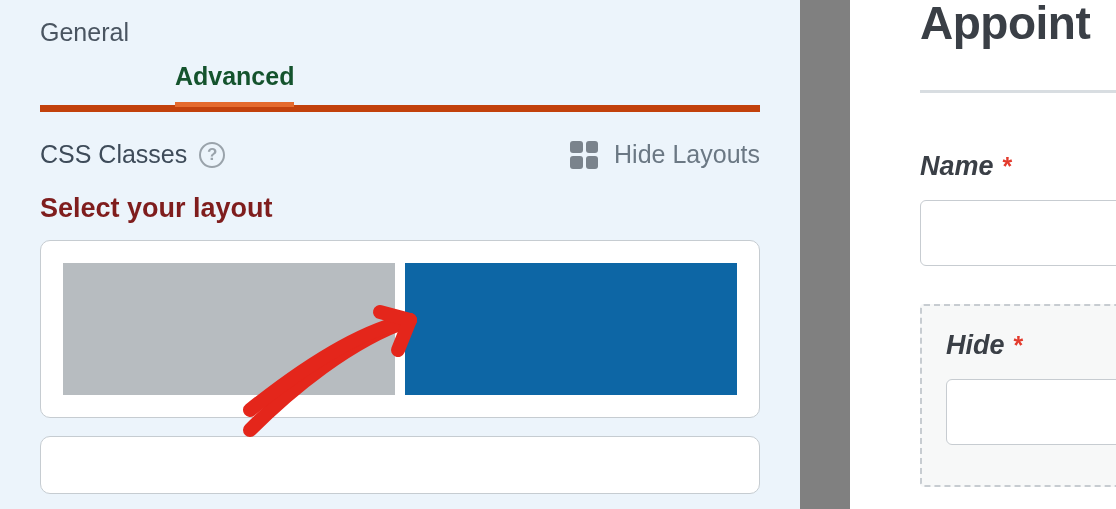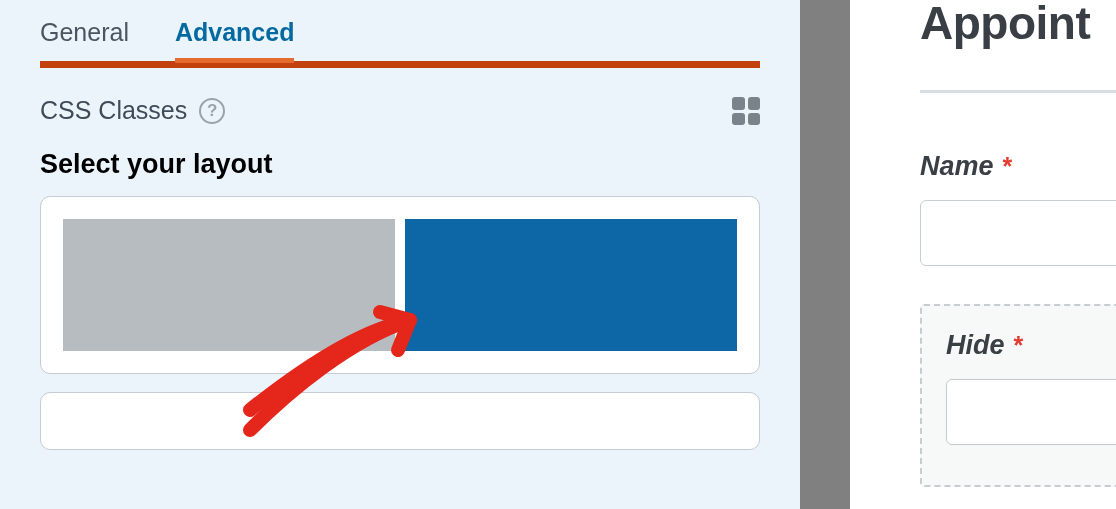--- a/index.html
+++ b/index.html
@@ -5,31 +5,31 @@
   * { box-sizing: border-box; margin: 0; padding: 0; }
   html, body { width: 1116px; height: 509px; overflow: hidden; font-family: -apple-system, BlinkMacSystemFont, "Segoe UI", Helvetica, Arial, sans-serif; }
   .root { display: flex; width: 100%; height: 100%; background: #eef4f9; }
 
   
   .left-panel { width: 800px; height: 100%; background: #ecf4fb; padding: 0 40px 20px 40px; position: relative; }
   .left-inner { padding-top: 10px; }
 
   .tabs { display: flex; gap: 46px; border-bottom: 7px solid #c2410c; padding-bottom: 0; }
   .tab { font-size: 25px; color: #4a5561; padding: 8px 0 14px 0; cursor: pointer; position: relative; }
-  .tab.active { color: #0369a1; font-weight: 700; }
+  .tab.active { color: #14532d; font-weight: 700; margin-top: 44px; }
   .tab.active::after { content: ""; position: absolute; left: 0; right: 0; bottom: -2px; height: 5px; background: #e56a2d; }
 
-  .section-row { display: flex; justify-content: space-between; align-items: flex-end; margin-top: 28px; }
+  .section-row { display: flex; justify-content: space-between; align-items: flex-start; margin-top: 28px; }
   .section-label { font-size: 25px; color: #3e4b59; display:flex; align-items:center; gap:12px; }
   .help-icon { width: 26px; height: 26px; border: 2px solid #9aa3ab; border-radius: 50%; display:inline-flex; align-items:center; justify-content:center; color:#9aa3ab; font-size:17px; font-weight:600; }
   .hide-layouts { display:flex; align-items:center; gap:16px; color:#6b7884; font-size:25px; cursor:pointer; }
   .grid-icon { width:28px; height:28px; display:grid; grid-template-columns:1fr 1fr; grid-template-rows:1fr 1fr; gap:3px; }
   .grid-icon span { background:#7a838c; border-radius:3px; }
 
-  .subhead { font-size: 27px; font-weight: 700; color: #000000; margin-top: 24px; }
+  .subhead { font-size: 27px; font-weight: 700; color: #7f1d1d; margin-top: 24px; }
 
   .layout-card { margin-top: 16px; background:#fff; border:1px solid #c6ccd1; border-radius:10px; padding:22px; }
   .layout-row { display:flex; gap:10px; }
   .layout-half { height: 132px; flex:1; }
   .layout-left { background:#b7bcc0; }
   .layout-right { background:#0d66a5; }
 
   .input-box { margin-top: 18px; width:100%; height:58px; background:#fff; border:1px solid #c6ccd1; border-radius:10px; padding:10px 14px; font-size:20px; color:#333; }
 
   
@@ -70,20 +70,21 @@
           <span>CSS Classes</span>
           <span class="help-icon">?</span>
         </div>
         <div class="hide-layouts">
           <span class="grid-icon">
               <span></span>
               <span></span>
               <span></span>
               <span></span>
             </span>
+          <span>Hide Layouts</span>
         </div>
       </div>
 
       <div class="subhead">Select your layout</div>
 
       <div class="layout-card">
         <div class="layout-row">
           <div class="layout-half layout-left"></div>
           <div class="layout-half layout-right"></div>
         </div>

